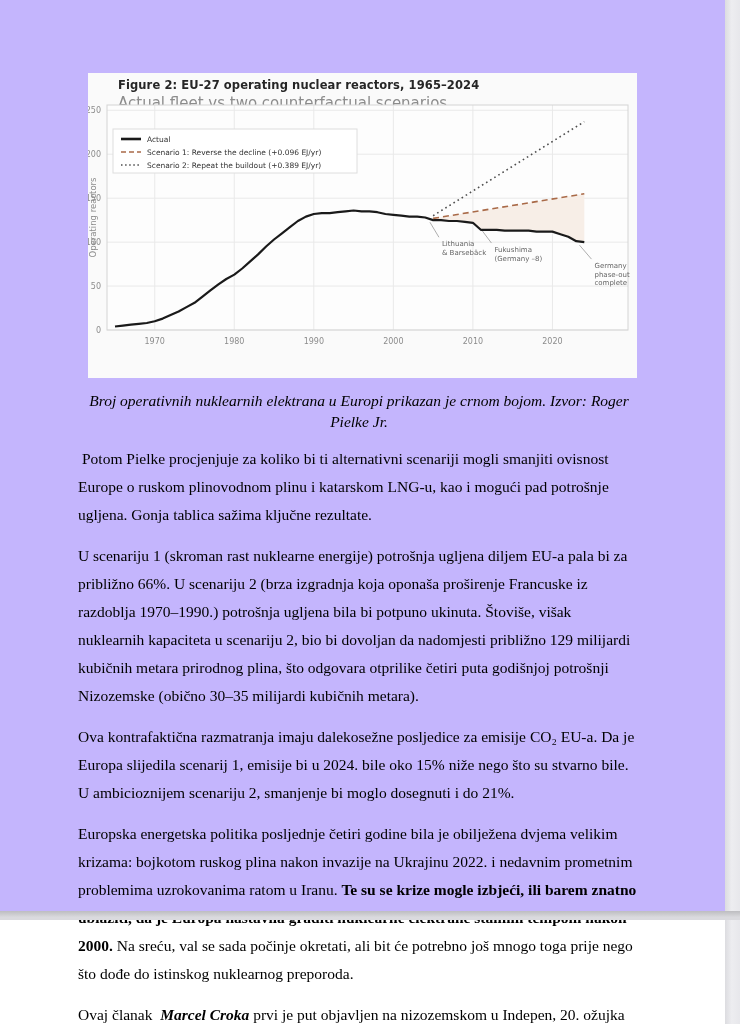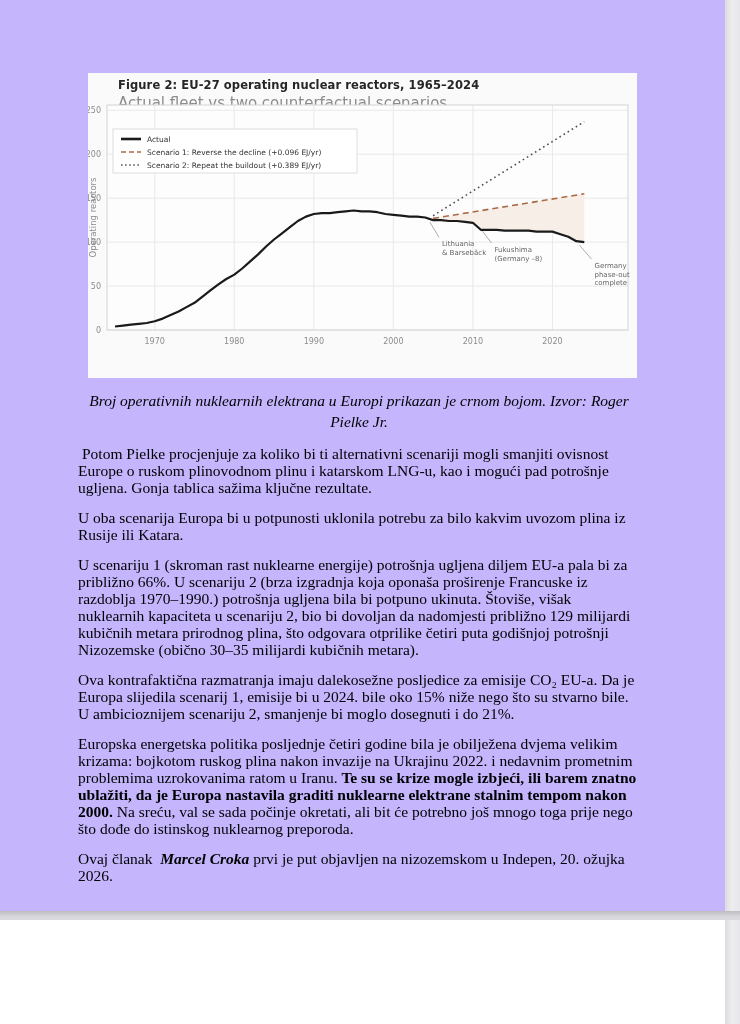--- a/index.html
+++ b/index.html
@@ -20,21 +20,21 @@
   .fig-subtitle{position:absolute;left:30px;top:21px;font-size:15px;color:#8c8c8c;text-decoration:underline;}
   .ylabel{position:absolute;left:-54px;top:138px;width:120px;height:13px;
           font-size:8.5px;color:#8c8c8c;text-align:center;transform:rotate(-90deg);}
   #plot-svg{position:absolute;left:0;top:28px;}
   .footnote{position:absolute;left:19px;top:281px;font-size:7.5px;line-height:9.5px;color:#9a9a9a;}
 
   
   .article{position:absolute;left:78px;top:390px;width:562px;}
   .caption{font-style:italic;font-size:15.5px;line-height:21px;text-align:center;
            margin:0 0 13px 0;color:#000;font-family:Liberation Serif, serif;}
-  .para{font-size:15.5px;line-height:17px;margin:0 0 13px 0;text-align:left;color:#000;}
+  .para{font-size:15.5px;line-height:28px;margin:0 0 13px 0;text-align:left;color:#000;}
   .seg-normal{font-style:normal;font-weight:normal;}
   .seg-bold{font-weight:bold;}
   .seg-italic{}
   .seg-bold-italic{font-style:italic;font-weight:bold;margin-top:36px;}
 </style>
 </head>
 <body>
 
 <div class="page">
 
@@ -90,21 +90,20 @@
           <line x1="472.47938931297784" y1="140.109375" x2="484.47938931297784" y2="154.109375" stroke="#999999" stroke-width="0.8"></line>
           <text x="487.47938931297784" y="163.109375" font-size="7" fill="#666666" font-family="DejaVu Sans, sans-serif"><tspan x="487.47938931297784" dy="0">Germany</tspan><tspan x="487.47938931297784" dy="8.5">phase-out</tspan><tspan x="487.47938931297784" dy="8.5">complete</tspan></text>
         </g>
       </svg>
   </div>
 
   <div class="article">
     <div class="caption">Broj operativnih nuklearnih elektrana u Europi prikazan je crnom bojom. Izvor: Roger Pielke Jr.</div>
     <div id="paragraphs">
         <p class="para" style="text-indent: 4px;"><span class="seg-normal">Potom Pielke procjenjuje za koliko bi ti alternativni scenariji mogli smanjiti ovisnost Europe o ruskom plinovodnom plinu i katarskom LNG-u, kao i mogući pad potrošnje ugljena. Gonja tablica sažima ključne rezultate.</span></p>
-        <p class="para"><span class="seg-normal">U oba scenarija Europa bi u potpunosti uklonila potrebu za bilo kakvim uvozom plina iz Rusije ili Katara.</span></p>
         <p class="para"><span class="seg-normal">U scenariju 1 (skroman rast nuklearne energije) potrošnja ugljena diljem EU-a pala bi za približno 66%. U scenariju 2 (brza izgradnja koja oponaša proširenje Francuske iz razdoblja 1970–1990.) potrošnja ugljena bila bi potpuno ukinuta. Štoviše, višak nuklearnih kapaciteta u scenariju 2, bio bi dovoljan da nadomjesti približno 129 milijardi kubičnih metara prirodnog plina, što odgovara otprilike četiri puta godišnjoj potrošnji Nizozemske (obično 30–35 milijardi kubičnih metara).</span></p>
         <p class="para"><span class="seg-normal">Ova kontrafaktična razmatranja imaju dalekosežne posljedice za emisije CO₂ EU-a. Da je Europa slijedila scenarij 1, emisije bi u 2024. bile oko 15% niže nego što su stvarno bile. U ambicioznijem scenariju 2, smanjenje bi moglo dosegnuti i do 21%.</span></p>
         <p class="para"><span class="seg-normal">Europska energetska politika posljednje četiri godine bila je obilježena dvjema velikim krizama: bojkotom ruskog plina nakon invazije na Ukrajinu 2022. i nedavnim prometnim problemima uzrokovanima ratom u Iranu. </span><span class="seg-bold">Te su se krize mogle izbjeći, ili barem znatno ublažiti, da je Europa nastavila graditi nuklearne elektrane stalnim tempom nakon 2000.</span><span class="seg-normal"> Na sreću, val se sada počinje okretati, ali bit će potrebno još mnogo toga prije nego što dođe do istinskog nuklearnog preporoda.</span></p>
         <p class="para"><span class="seg-italic">Ovaj članak&nbsp; </span><span class="seg-bold-italic">Marcel Croka</span><span class="seg-italic"> prvi je put objavljen na nizozemskom u Indepen, 20. ožujka 2026.</span></p>
       </div>
   </div>
 
   <div class="edge-right"></div>
   <div class="edge-bottom"></div>
 </div>

